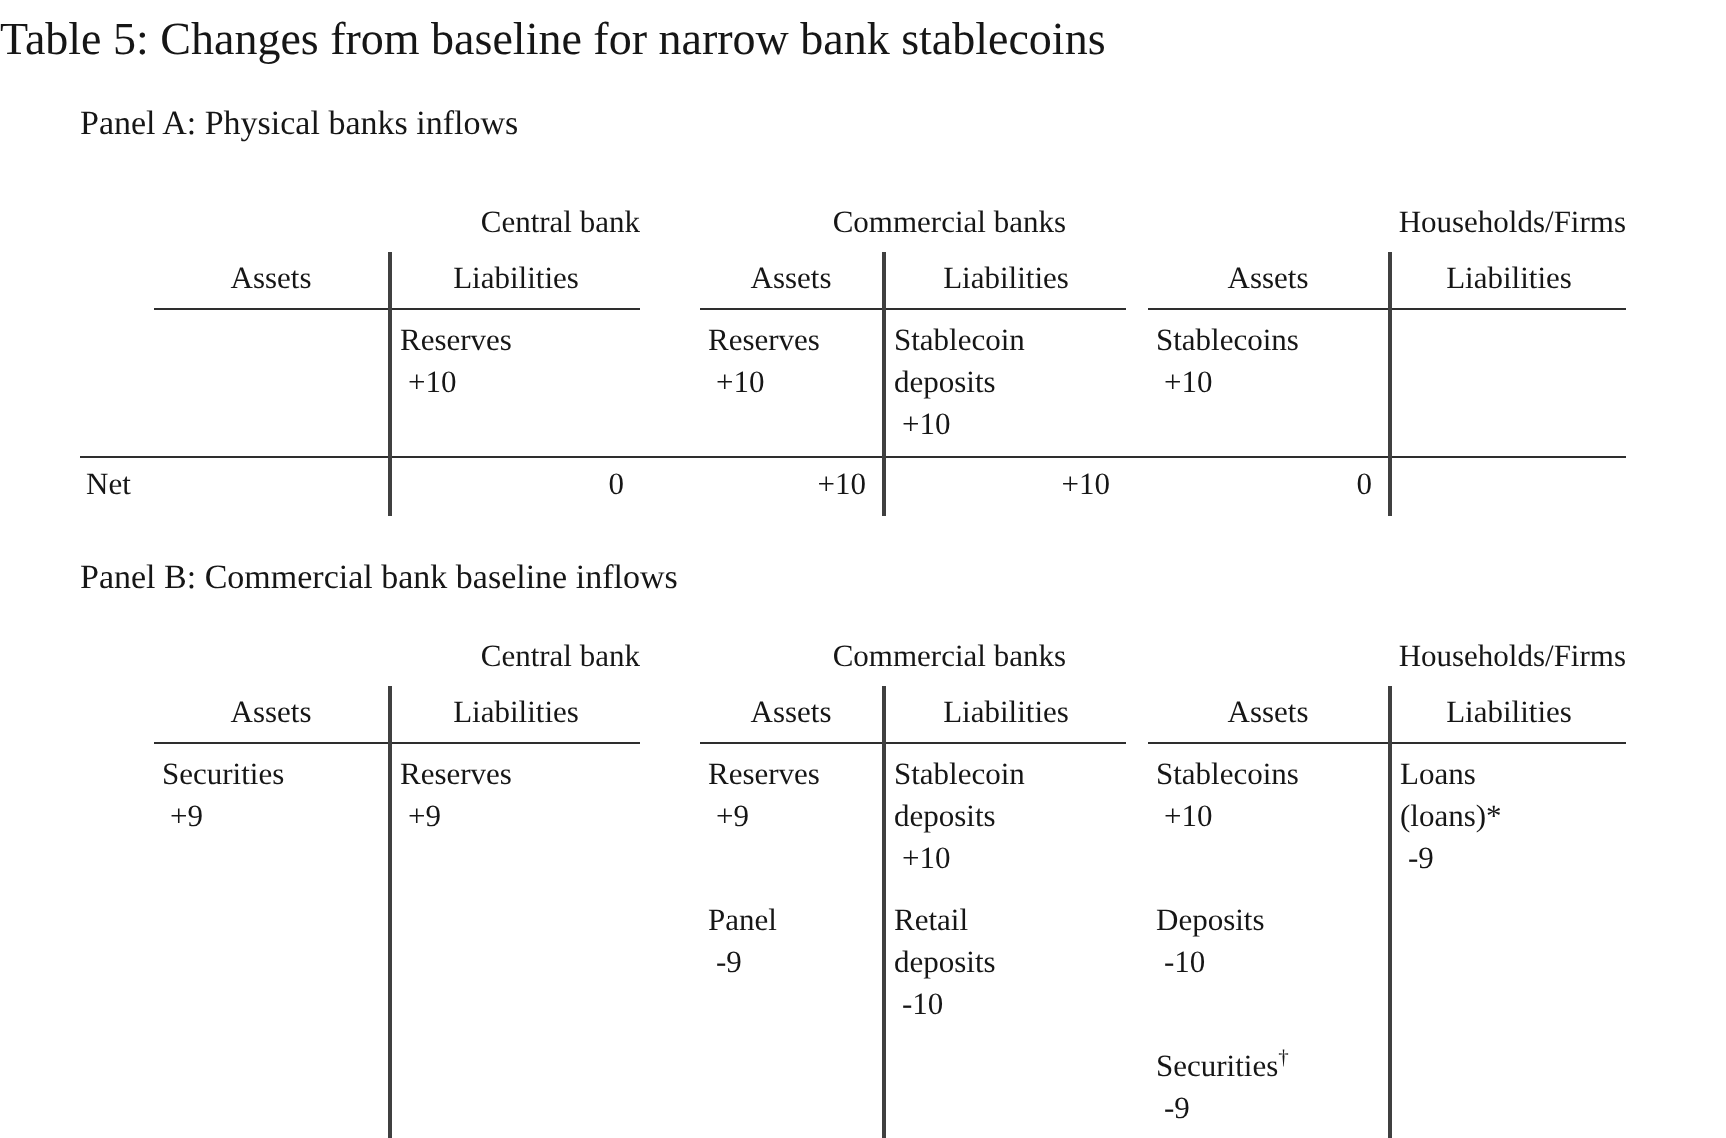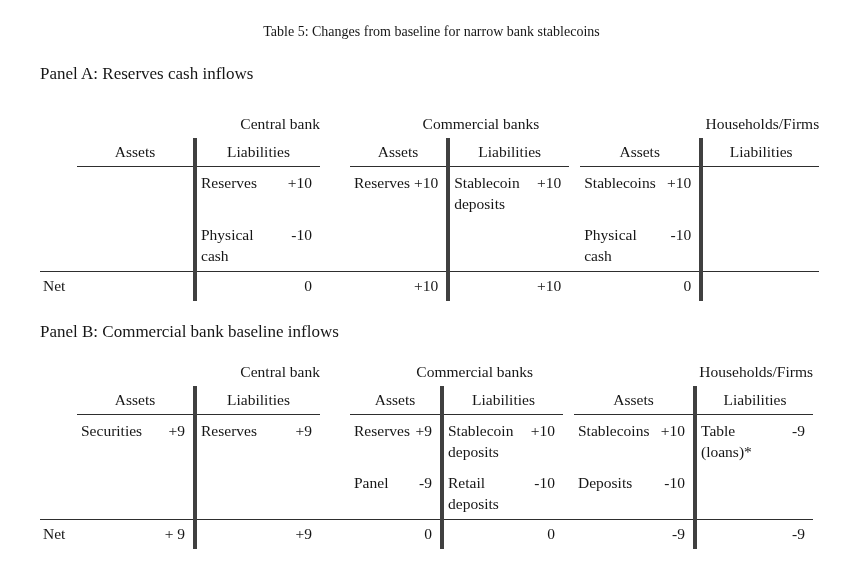--- a/index.html
+++ b/index.html
@@ -3,56 +3,56 @@
 <meta charset="utf-8">
 <style>
   * { box-sizing: border-box; }
   html, body { margin: 0; padding: 0; }
   body {
     width: 863px; height: 569px; overflow: hidden;
     background: #ffffff; color: #161616;
     font-family: "Liberation Serif", "DejaVu Serif", serif;
   }
   .caption {
-    margin-top: 20px; text-align: center;
-    font-size: 14px; line-height: 23px;
+    margin-top: 8px; text-align: left;
+    font-size: 23px; line-height: 23px;
   }
   .panel-label {
     margin: 19px 0 0 40px;
     font-size: 17px; line-height: 23px;
   }
   table.balance {
     border-collapse: collapse; table-layout: fixed;
     margin: 25px 0 0 40px;
     font-size: 15.5px;
   }
   table.balance.second { margin-top: 15px; }
   td { padding: 0; vertical-align: top; }
   tr.ghead td { height: 28px; text-align: right; vertical-align: middle; }
   td.gshift { padding-right: 30px; font-family: Liberation Serif, serif; }
   tr.shead td { height: 28px; text-align: center; vertical-align: middle; }
   td.rule { border-bottom: 1px solid #2e2e2e; }
-  td.dv { border-right: 4px solid #404040; }
+  td.dv { border-right: 2px solid #404040; }
   .entry {
-    display: flex; justify-content: space-between; align-items: flex-start;
-    padding: 5px 8px 5px 4px; line-height: 21px;
+    display: flex; justify-content: flex-end; align-items: flex-start;
+    padding: 5px 8px 5px 4px; line-height: 21px; flex-direction: column;
   }
   .lbl { white-space: pre-line; text-align: left; }
   .val { padding-left: 4px; white-space: nowrap; }
   sup.fnmark { font-size: 10.5px; line-height: 0; }
   tr.netrow td { height: 30px; border-top: 1px solid #2e2e2e; vertical-align: middle; }
   td.netv { text-align: right; padding-right: 8px; white-space: nowrap; }
   td.stub { padding-left: 3px; text-align: left; margin-left: 16px; }
 </style>
 </head>
 <body>
 
 <div class="caption">Table 5: Changes from baseline for narrow bank stablecoins</div>
 
-<div class="panel-label">Panel A: Reserves cash inflows</div>
+<div class="panel-label">Panel A: Physical banks inflows</div>
 
 <table class="balance">
   <colgroup>
     <col style="width:37px">
       <col style="width:118px">
       <col style="width:125px">
     <col style="width:30px">
       <col style="width:92px">
       <col style="width:121px">
     <col style="width:11px">
@@ -100,43 +100,20 @@
         <span class="lbl">Stablecoin
 deposits</span>
         <span class="val">+10</span>
       </div>
     </td>
     <td></td>
     <td class="dv">
       <div class="entry">
         <span class="lbl">Stablecoins</span>
         <span class="val">+10</span>
-      </div>
-    </td>
-    <td></td>
-  </tr>
-  <tr class="data">
-    <td></td>
-    <td class="dv"></td>
-    <td>
-      <div class="entry">
-        <span class="lbl">Physical
-cash</span>
-        <span class="val">-10</span>
-      </div>
-    </td>
-    <td></td>
-    <td class="dv"></td>
-    <td></td>
-    <td></td>
-    <td class="dv">
-      <div class="entry">
-        <span class="lbl">Physical
-cash</span>
-        <span class="val">-10</span>
       </div>
     </td>
     <td></td>
   </tr>
   <tr class="netrow">
     <td class="stub">Net</td>
     <td class="dv netv"></td>
     <td class="netv">0</td>
     <td></td>
     <td class="dv netv">+10</td>
@@ -212,21 +189,21 @@
     </td>
     <td></td>
     <td class="dv">
       <div class="entry">
         <span class="lbl">Stablecoins</span>
         <span class="val">+10</span>
       </div>
     </td>
     <td>
       <div class="entry">
-        <span class="lbl">Table
+        <span class="lbl">Loans
 (loans)*</span>
         <span class="val">-9</span>
       </div>
     </td>
   </tr>
   <tr class="data">
     <td></td>
     <td class="dv"></td>
     <td></td>
     <td></td>
@@ -241,20 +218,36 @@
         <span class="lbl">Retail
 deposits</span>
         <span class="val">-10</span>
       </div>
     </td>
     <td></td>
     <td class="dv">
       <div class="entry">
         <span class="lbl">Deposits</span>
         <span class="val">-10</span>
+      </div>
+    </td>
+    <td></td>
+  </tr>
+  <tr class="data">
+    <td></td>
+    <td class="dv"></td>
+    <td></td>
+    <td></td>
+    <td class="dv"></td>
+    <td></td>
+    <td></td>
+    <td class="dv">
+      <div class="entry">
+        <span class="lbl"><span>Securities</span><sup class="fnmark">†</sup></span>
+        <span class="val">-9</span>
       </div>
     </td>
     <td></td>
   </tr>
   <tr class="netrow">
     <td class="stub">Net</td>
     <td class="dv netv">+ 9</td>
     <td class="netv">+9</td>
     <td></td>
     <td class="dv netv">0</td>

